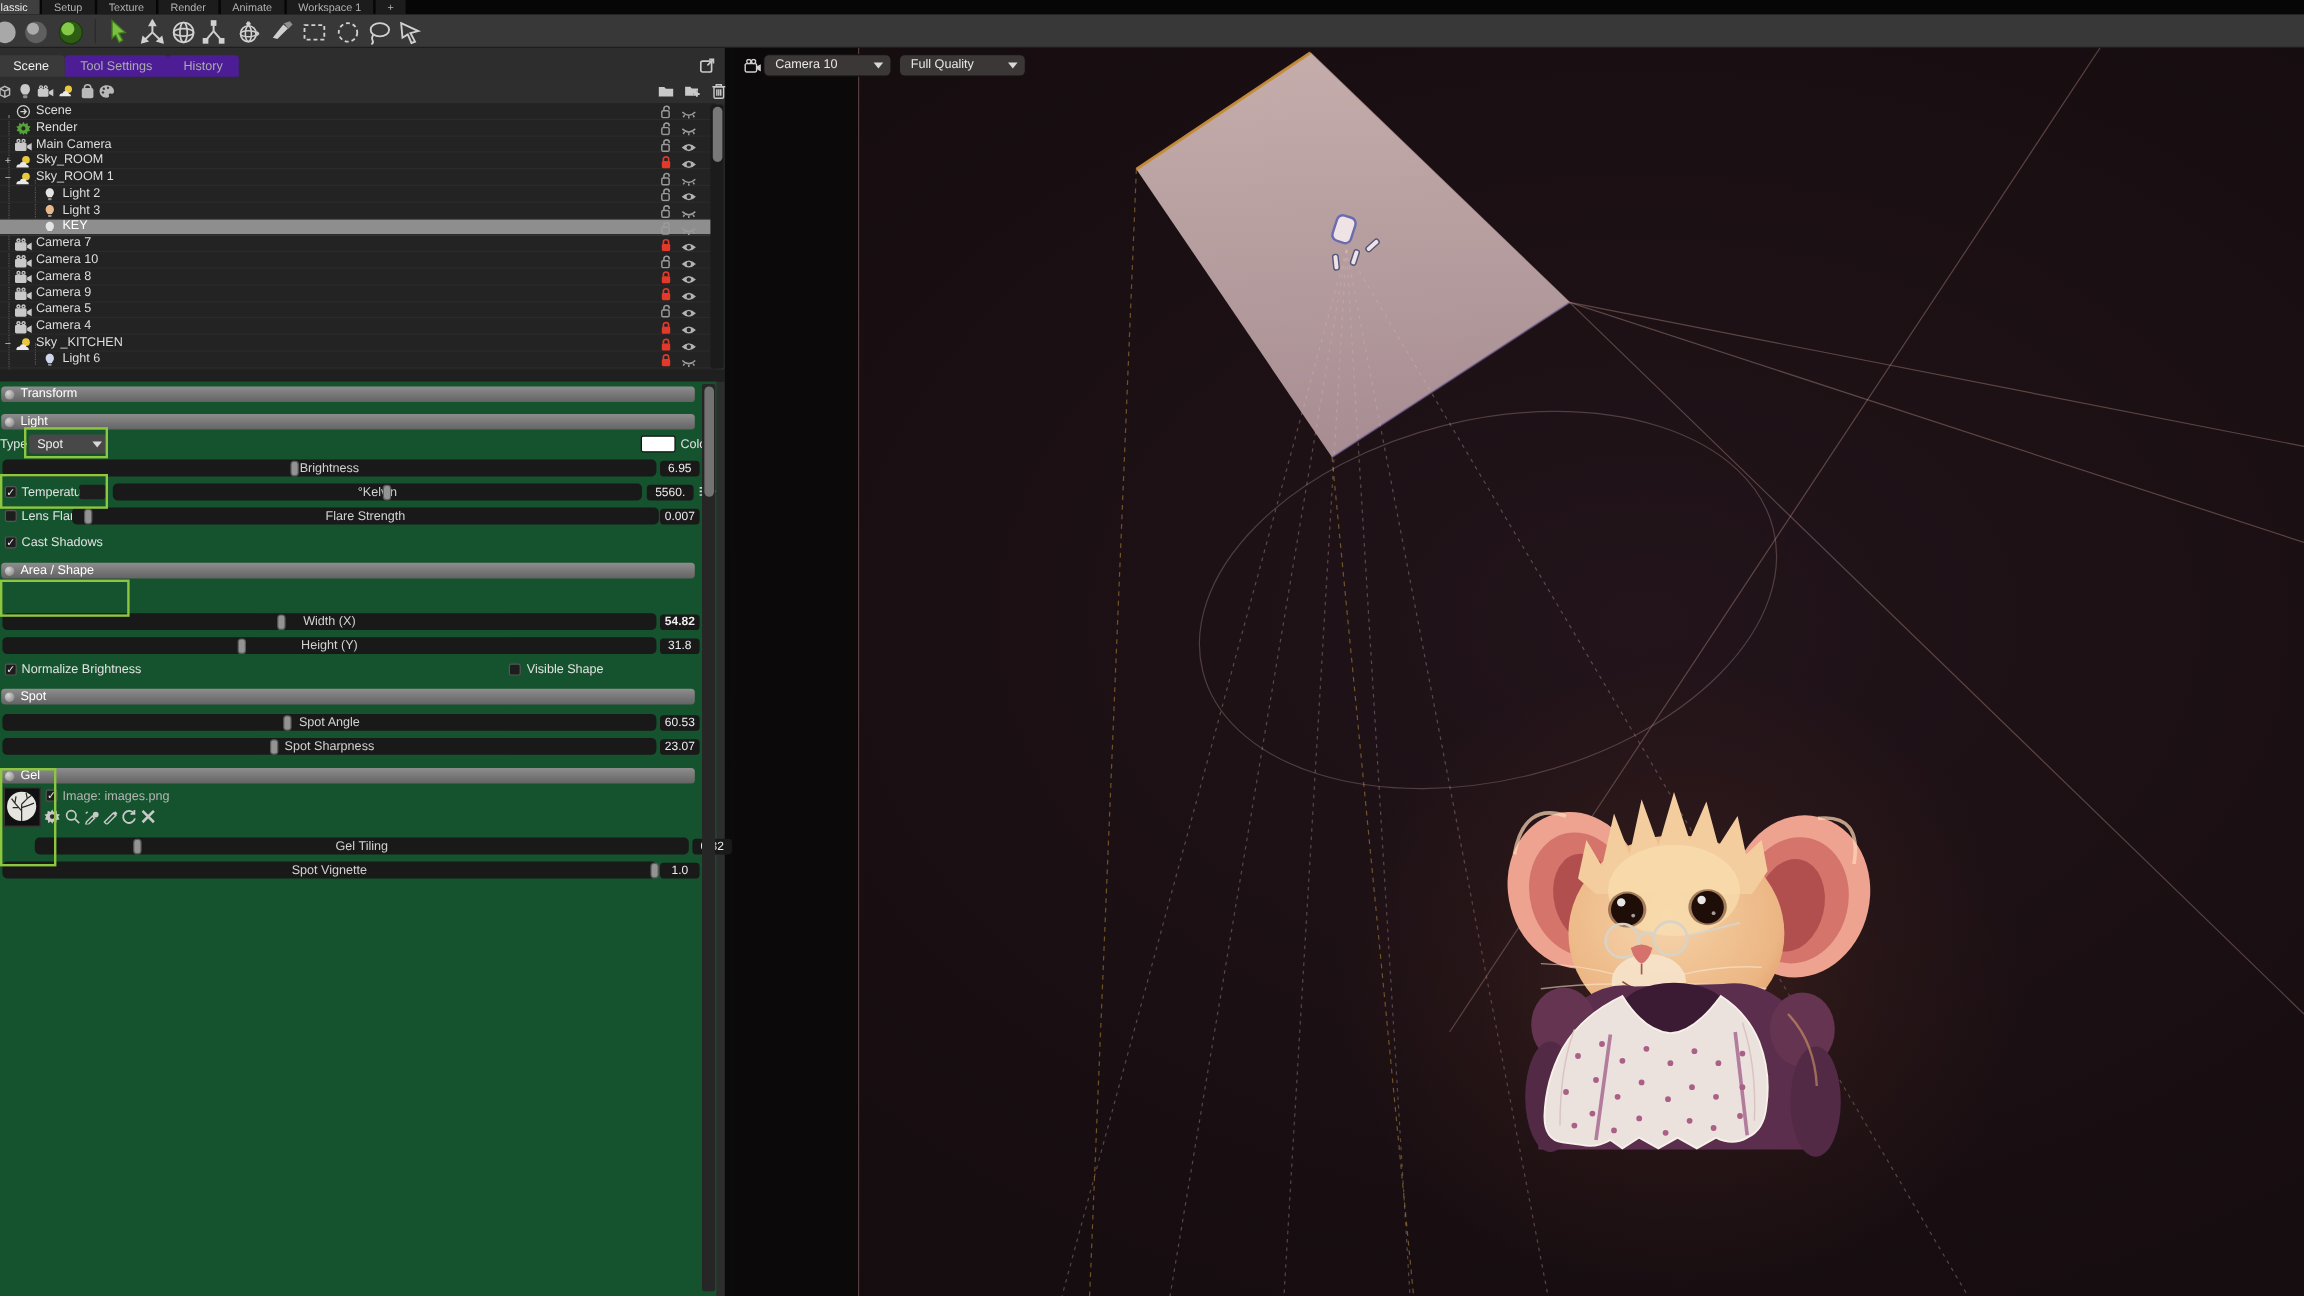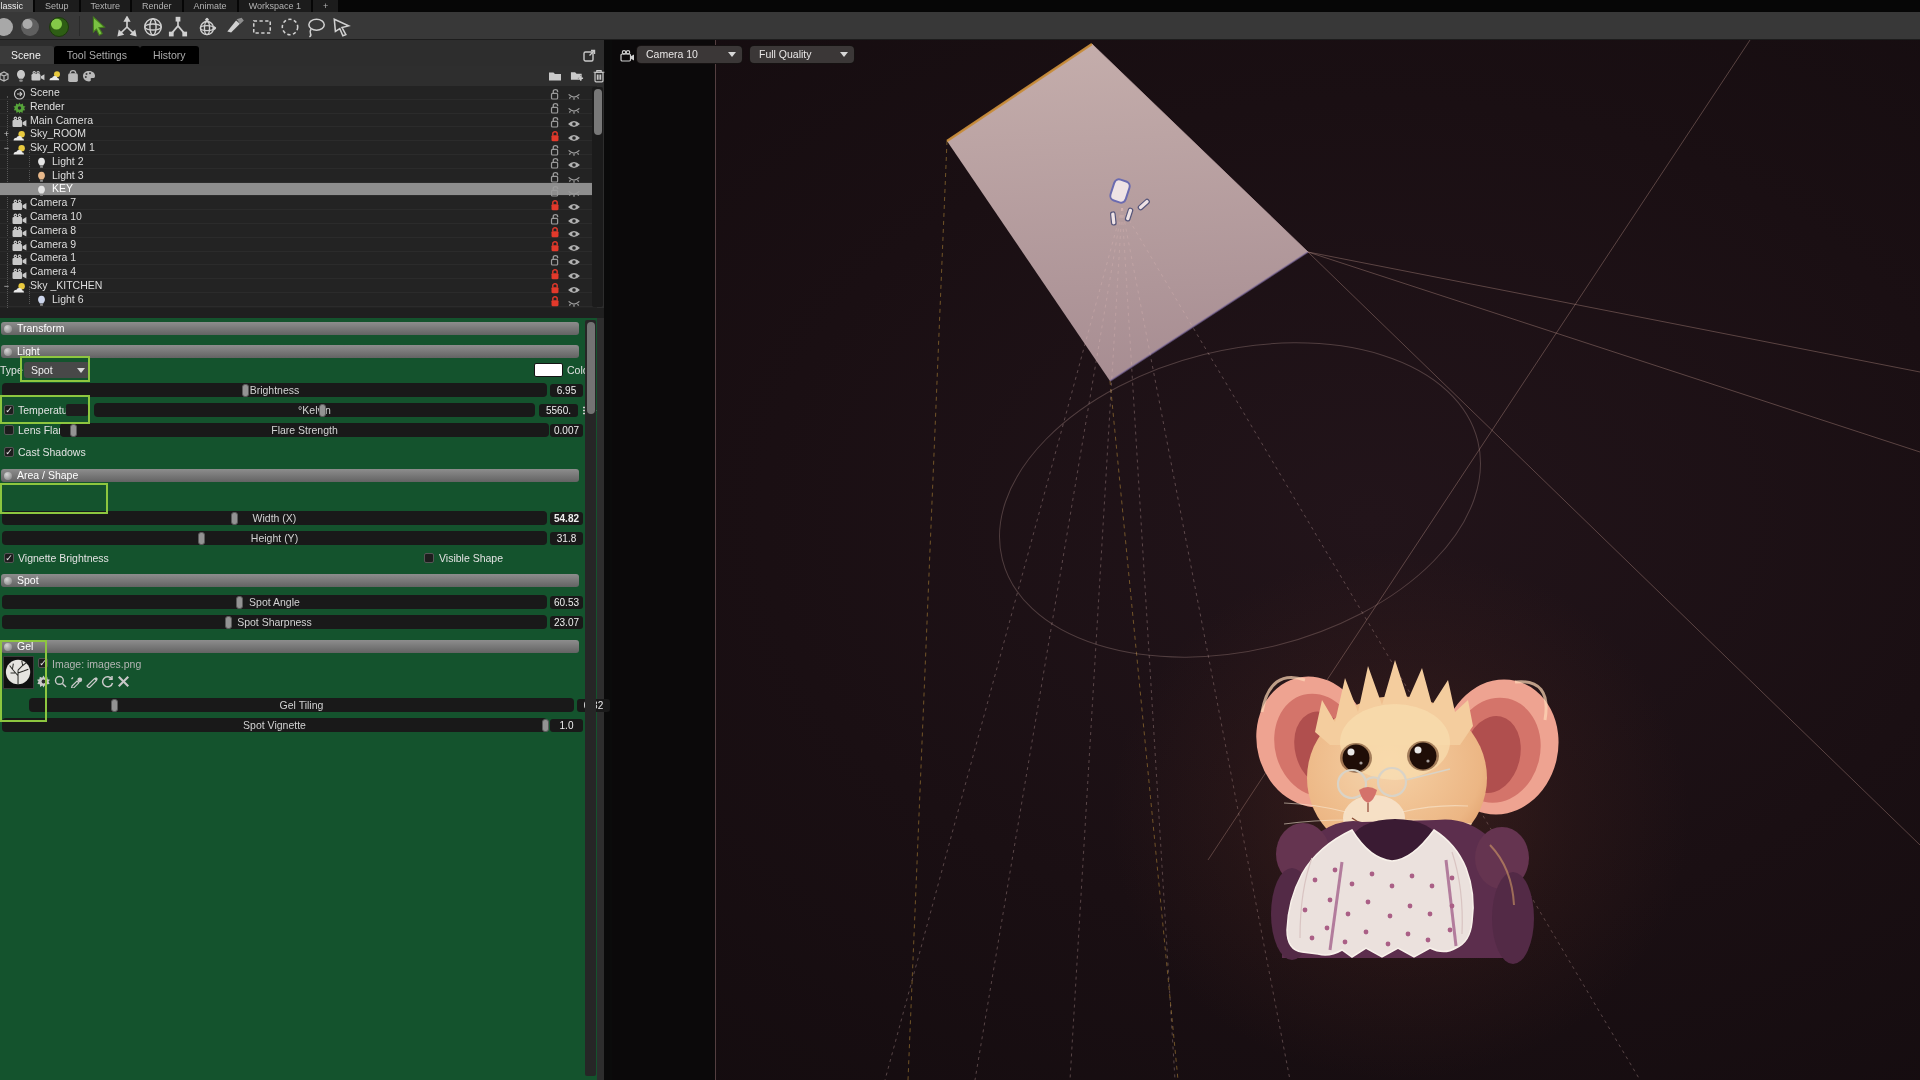--- a/index.html
+++ b/index.html
@@ -16,21 +16,21 @@
   #toolbar{position:absolute;left:0;top:12px;width:1920px;height:28px;background:#383838;border-bottom:1px solid #1d1d1d;}
   .tbi{position:absolute;top:4px;width:22px;height:22px;}
   .tbi svg{width:100%;height:100%;}
   #toolbar .tb-sep{position:absolute;left:79px;top:4px;width:1px;height:20px;background:#2a2a2a;}
 
   
   #left-panel{position:absolute;left:0;top:40px;width:604px;height:1040px;background:#2d2d2d;}
   #panel-gap{position:absolute;left:610px;top:40px;width:2px;height:1040px;background:#0b0b0b;}
 
   #panel-tabs{position:absolute;left:0;top:6px;height:18px;width:100%;display:flex;background:transparent;}
-  .p-tab{height:18px;line-height:18px;padding:0 13px;font-size:10.5px;color:#ababab;background:#000000;border-radius:3px 3px 0 0;margin-right:2px;margin-left:-2px;white-space:nowrap;}
+  .p-tab{height:18px;line-height:18px;padding:0 13px;font-size:10.5px;color:#ababab;background:#4c1d95;border-radius:3px 3px 0 0;margin-right:2px;margin-left:-2px;white-space:nowrap;}
   .p-tab.active{background:#3a3a3a;color:#f0f0f0;}
   #expand-ico{position:absolute;right:8px;top:8px;width:13px;height:13px;}
 
   #object-bar{position:absolute;left:0;top:26px;width:100%;height:20px;background:#2e2e2e;}
   .ob-ico{position:absolute;top:3px;width:14px;height:14px;}
   .ob-ico svg{width:100%;height:100%;}
 
   
   #tree{position:absolute;left:0;top:46px;width:597px;height:222px;background:#232323;}
   .tree-row{position:relative;display:flex;align-items:center;height:13.8px;border-bottom:1px solid #2b2b2b;padding-right:2px;}
@@ -441,21 +441,21 @@
         <div class="tree-row">
           <span class="tr-exp"></span>
           <span class="tr-ico"><svg viewBox="0 0 15 11">
               <rect x="0.5" y="3.4" width="9.6" height="7" rx="1.2" fill="#c9c9c9"></rect>
               <circle cx="3.4" cy="1.9" r="1.8" fill="#c9c9c9"></circle>
               <circle cx="7.6" cy="1.9" r="1.8" fill="#c9c9c9"></circle>
               <path d="M10.6 5.8 L14.4 3.6 V10 L10.6 7.9Z" fill="#c9c9c9"></path>
               <circle cx="3.4" cy="1.9" r="0.7" fill="#3a3a3a"></circle>
               <circle cx="7.6" cy="1.9" r="0.7" fill="#3a3a3a"></circle>
             </svg></span>
-          <span class="tr-label">Camera 1</span>
+          <span class="tr-label">Camera 5</span>
           <span class="tr-lock"><svg viewBox="0 0 8 11">
               <path d="M2.4 5 V3.1 C2.4 0.9 6.4 0.9 6.4 3.1 V3.9" stroke="#9b9b9b" stroke-width="1.2" fill="none"></path>
               <rect x="0.8" y="4.9" width="5.6" height="5.2" rx="1" fill="none" stroke="#9b9b9b" stroke-width="1.1"></rect>
             </svg></span>
           <span class="tr-eye"><svg viewBox="0 0 13 9">
               <path d="M1 4.5 Q6.5 -1 12 4.5 Q6.5 10 1 4.5Z" fill="#b2b2b2"></path>
               <circle cx="6.5" cy="4.5" r="1.7" fill="#262626"></circle>
             </svg></span>
         </div>
         <div class="tree-row">
@@ -584,21 +584,21 @@
       <div class="prow" style="top:213px;">
         <div class="track" style="left:0;width:545px;">
           <span class="slabel">Height (Y)</span>
           <div class="handle" style="left: 36%;"></div>
         </div>
         <div class="val" style="left:548px;">31.8</div>
       </div>
 
       <div class="prow" style="top:233px;">
         <span class="cb" style="left:2px;">✓</span>
-        <span class="plabel" style="left:16px;">Vignette Brightness</span>
+        <span class="plabel" style="left:16px;">Normalize Brightness</span>
         <span class="cb" style="left:422px;"></span>
         <span class="plabel" style="left:437px;">Visible Shape</span>
       </div>
 
       <div class="hdr" style="top:256px;"><span>Spot</span></div>
 
       <div class="prow" style="top:277px;">
         <div class="track" style="left:0;width:545px;">
           <span class="slabel">Spot Angle</span>
           <div class="handle" style="left: 43%;"></div>

